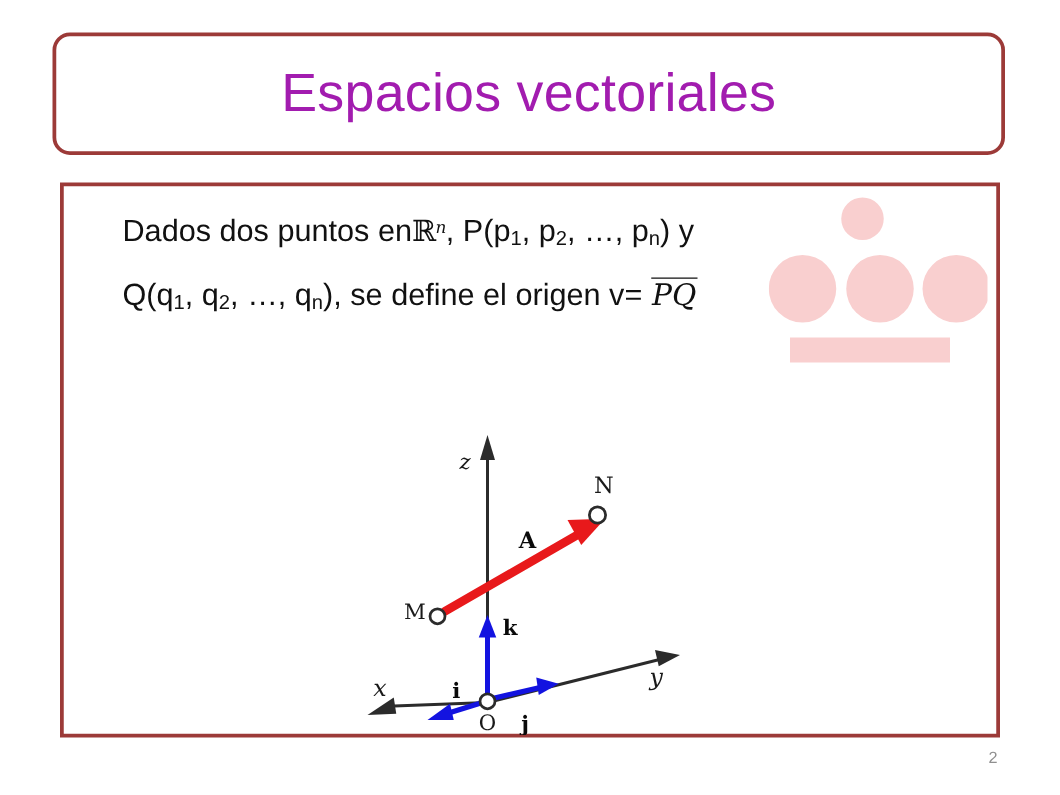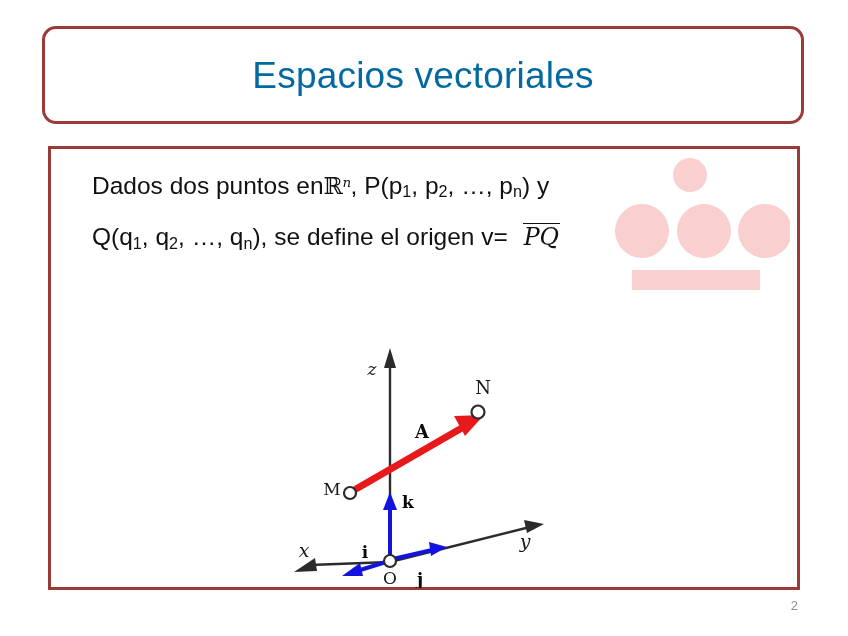--- a/index.html
+++ b/index.html
@@ -33,22 +33,22 @@
     box-sizing: border-box;
     border: 3px solid #9c3a38;
     border-radius: 14px;
     background: #ffffff;
     display: flex;
     align-items: center;
     justify-content: center;
     z-index: 6;
   }
   #title-text {
-    font-size: 37px;
-    color: #0369a1;
+    font-size: 43px;
+    color: #a21caf;
     letter-spacing: 0.2px;
     line-height: 1;
     white-space: nowrap;
   }
 
   
   #content-box {
     position: absolute;
     left: 48px;
     top: 146px;
@@ -79,21 +79,21 @@
     top: 152px;
     width: 175px;
     height: 140px;
     z-index: 3;
     pointer-events: none;
   }
 
   
   #body-text {
     position: absolute;
-    left: 92px;
+    left: 98px;
     top: 160px;
     width: 600px;
     z-index: 5;
     color: #111111;
     font-size: 24.5px;
     line-height: 45px;
   }
   .txt-line { white-space: nowrap; }
   .txt-line.justified {
     white-space: normal;
@@ -118,21 +118,20 @@
     vertical-align: 0.5em;
   }
   .vec-pq {
     font-family: "DejaVu Serif", serif;
     font-style: italic;
     font-size: 0.97em;
     border-top: 1.6px solid #111111;
     padding: 1px 1px 0 1px;
     display: inline-block;
     line-height: 1.05;
-    margin-left: 8px;
   }
 
   
   #diagram {
     position: absolute;
     left: 272px;
     top: 330px;
     width: 330px;
     height: 258px;
     z-index: 4;

